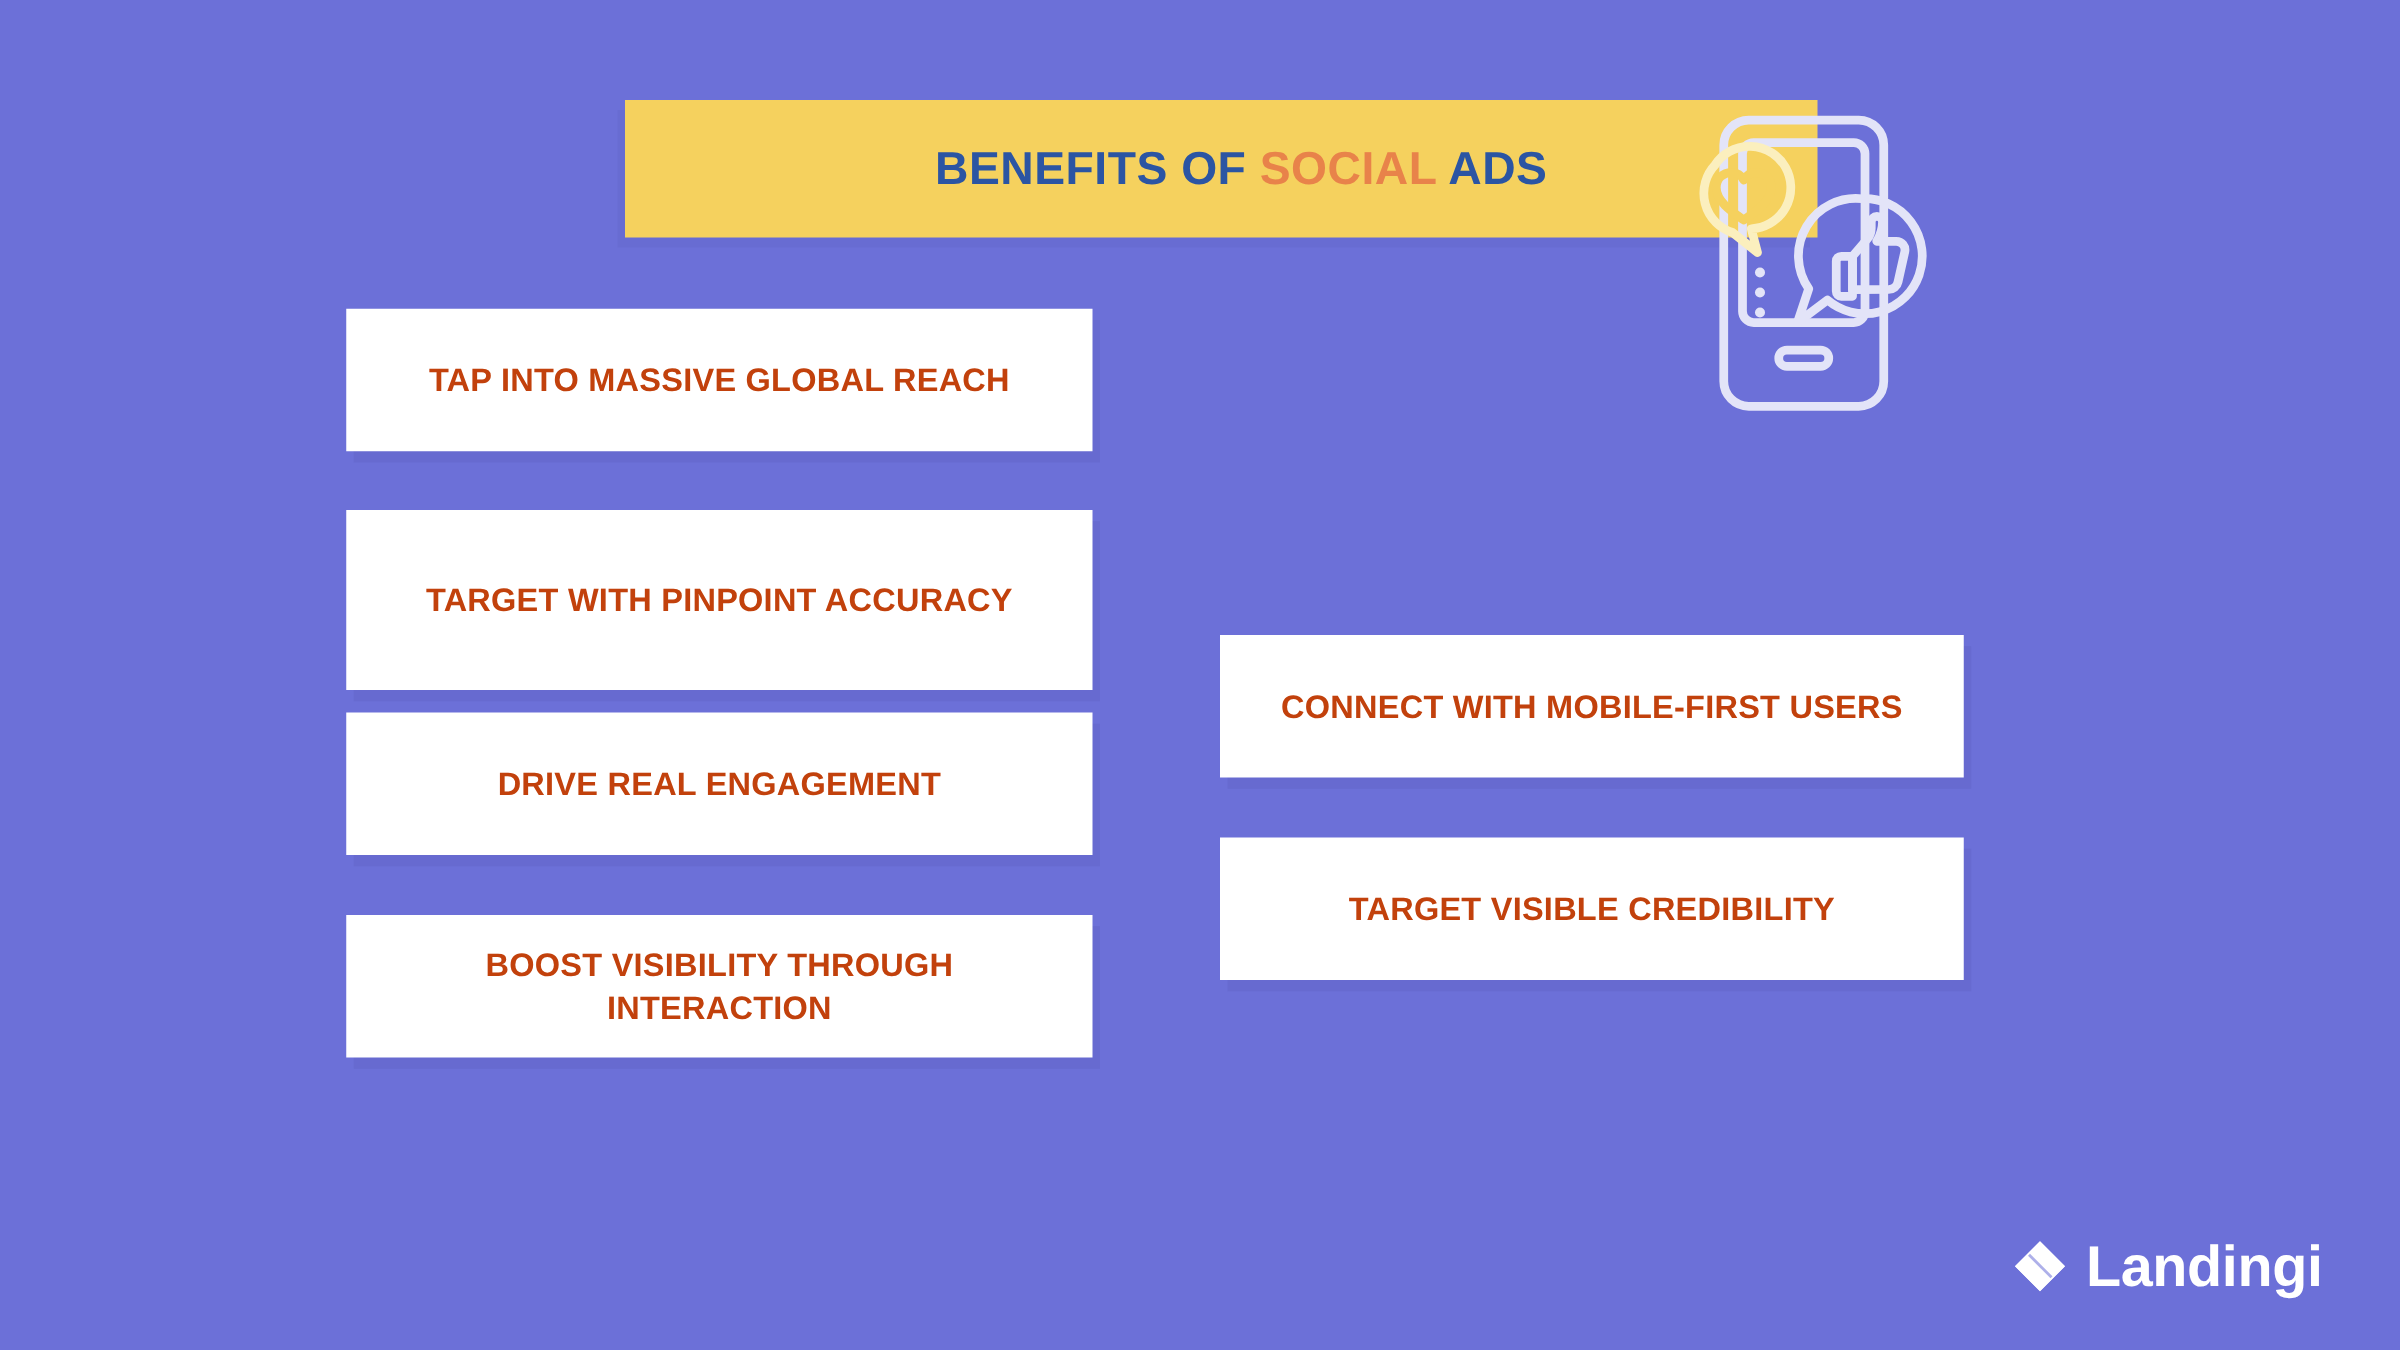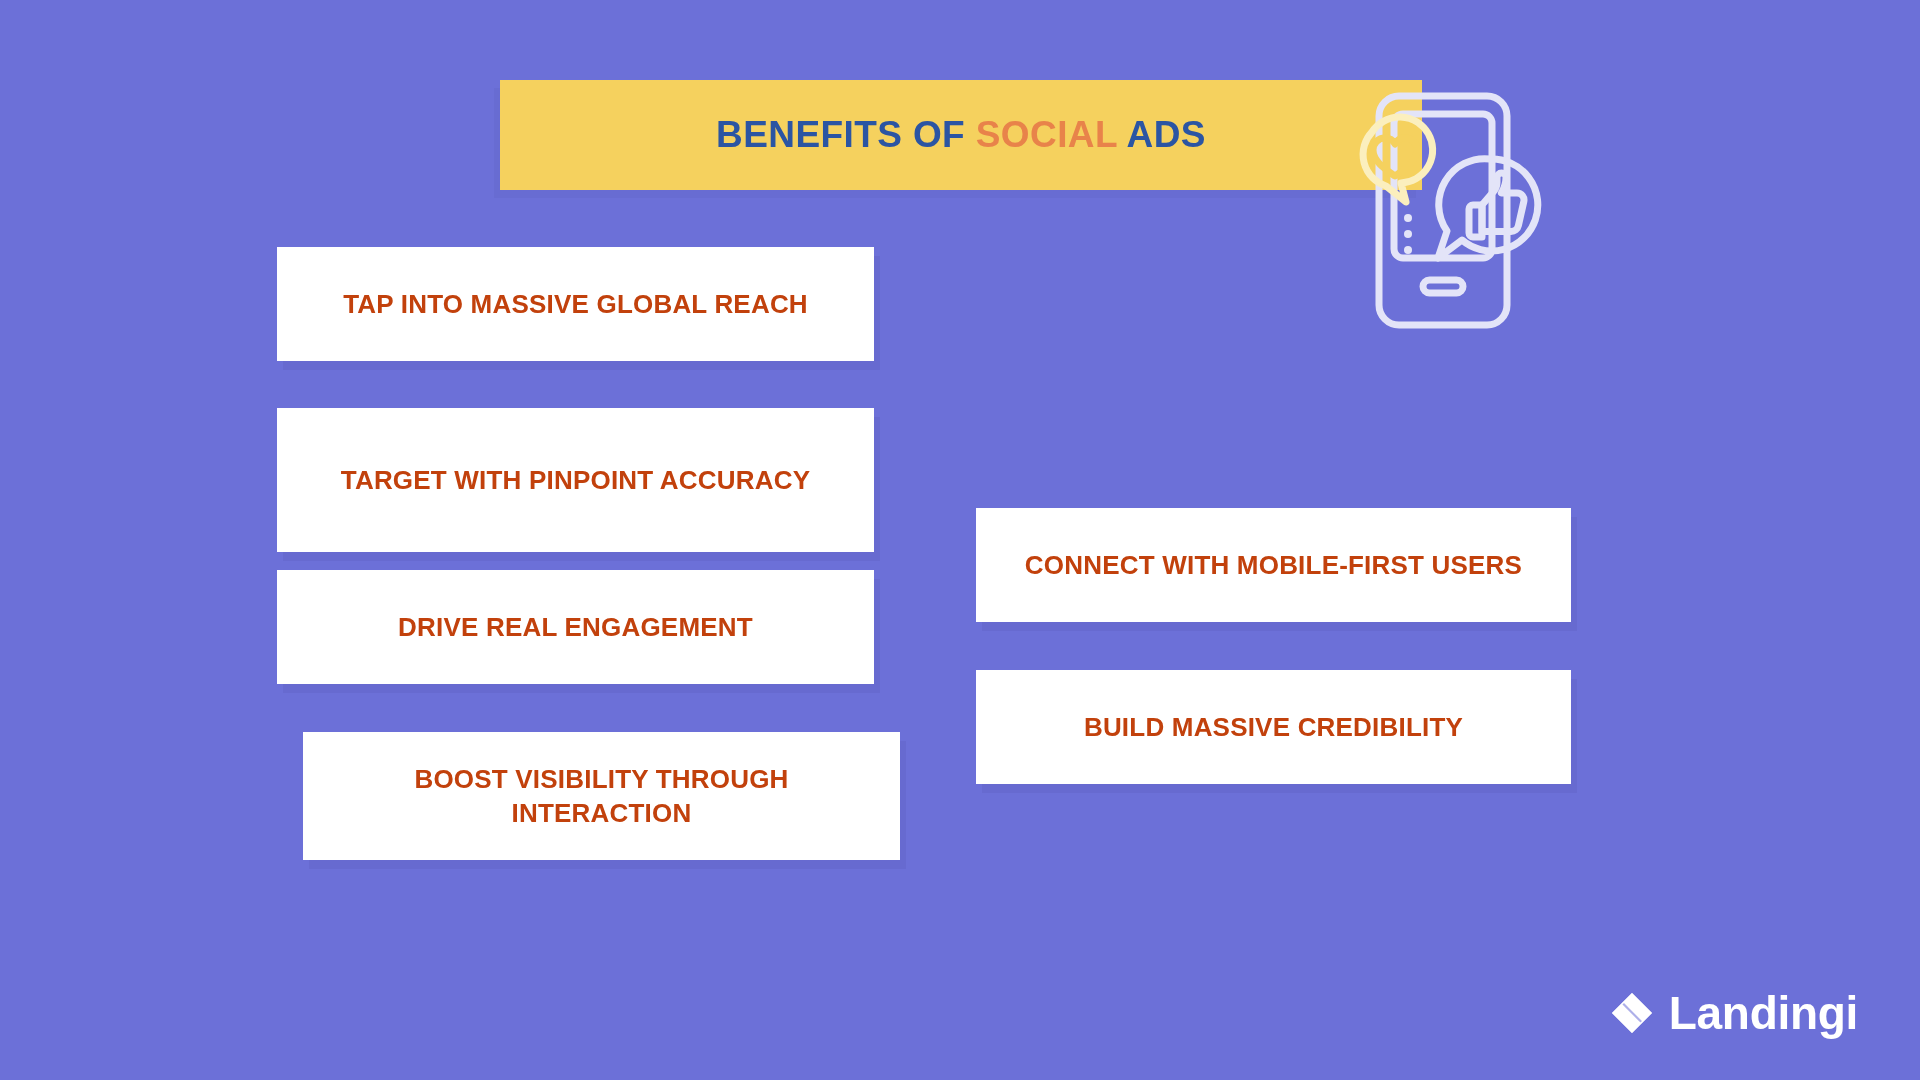--- a/index.html
+++ b/index.html
@@ -27,20 +27,21 @@
     left: 500px;
     top: 80px;
     width: 922px;
     height: 110px;
     background: #F5D15E;
     display: flex;
     align-items: center;
     justify-content: center;
     box-shadow: -6px 8px 0 rgba(60, 60, 140, 0.07);
     z-index: 3;
+    padding-left: 32px;
   }
   #title-text {
     font-size: 37px;
     font-weight: bold;
     letter-spacing: 0.4px;
     white-space: nowrap;
     color: #2B55A3;
   }
   #title-text .hl {
     color: #E8834A;
@@ -74,21 +75,21 @@
     font-weight: bold;
     line-height: 1.32;
     letter-spacing: 0.2px;
     padding: 0 22px;
   }
 
   
   #card-l0 { left: 277px; top: 247px; width: 597px; height: 114px; }
   #card-l1 { left: 277px; top: 408px; width: 597px; height: 144px; }
   #card-l2 { left: 277px; top: 570px; width: 597px; height: 114px; }
-  #card-l3 { left: 277px; top: 732px; width: 597px; height: 128px; margin-left: 26px; }
+  #card-l3 { left: 277px; top: 732px; width: 597px; height: 114px; }
 
   
   #card-r0 { left: 976px; top: 346px; width: 595px; height: 114px; }
   #card-r1 { left: 976px; top: 508px; width: 595px; height: 114px; }
   #card-r2 { left: 976px; top: 670px; width: 595px; height: 114px; }
 
   
   #logo {
     position: absolute;
     right: 62px;
@@ -165,21 +166,21 @@
     <span class="card-label">DRIVE REAL ENGAGEMENT</span>
   </div>
   <div class="card" id="card-l3">
     <span class="card-label">BOOST VISIBILITY THROUGH INTERACTION</span>
   </div>
 
   <div class="card" id="card-r1">
     <span class="card-label">CONNECT WITH MOBILE-FIRST USERS</span>
   </div>
   <div class="card" id="card-r2">
-    <span class="card-label">BUILD MASSIVE CREDIBILITY</span>
+    <span class="card-label">TARGET VISIBLE CREDIBILITY</span>
   </div>
 
   <div id="logo">
     <svg id="logo-mark" viewBox="0 0 44 44" xmlns="http://www.w3.org/2000/svg">
       <path d="M22 2 L42 22 L22 42 L2 22 Z" fill="#FFFFFF"></path>
       <path d="M22 2 L2 22 L22 42 Z" fill="#FFFFFF"></path>
       <path d="M22 2 L42 22 L22 42 Z" fill="#FFFFFF" opacity="0.88"></path>
       <path d="M13.2 12.8 L31.2 30.8" stroke="#6C70D8" stroke-width="2.2" opacity="0.55"></path>
     </svg>
     <span id="logo-word">Landingi</span>

